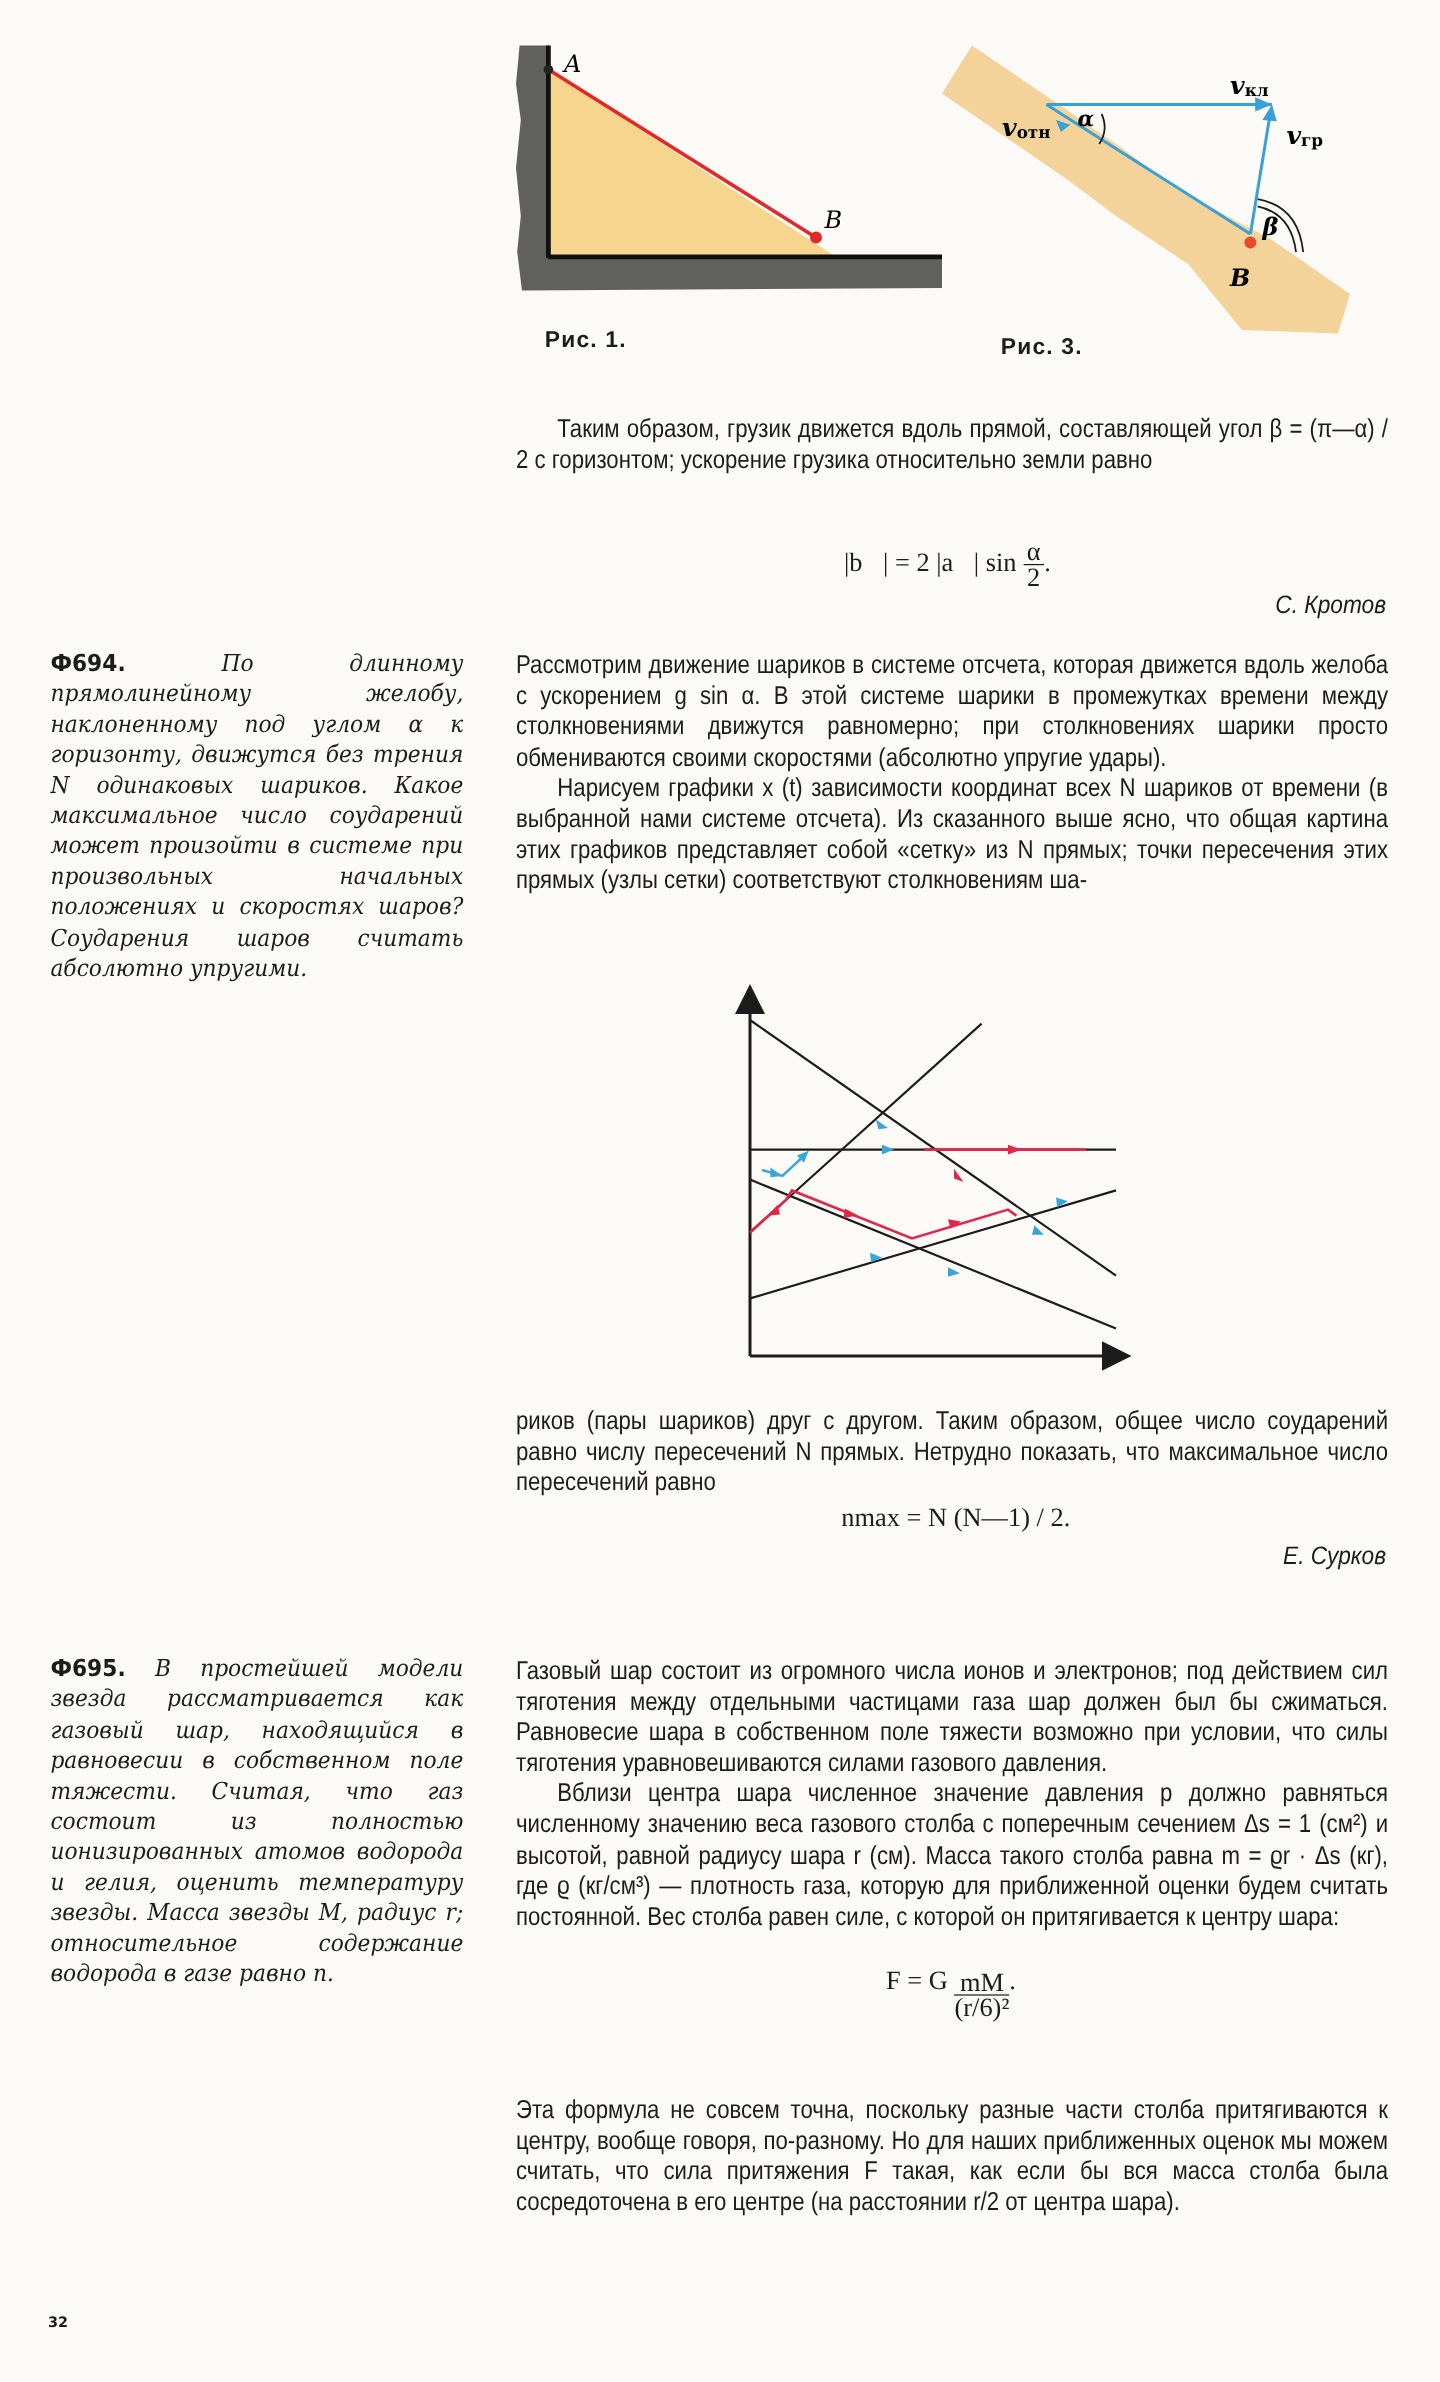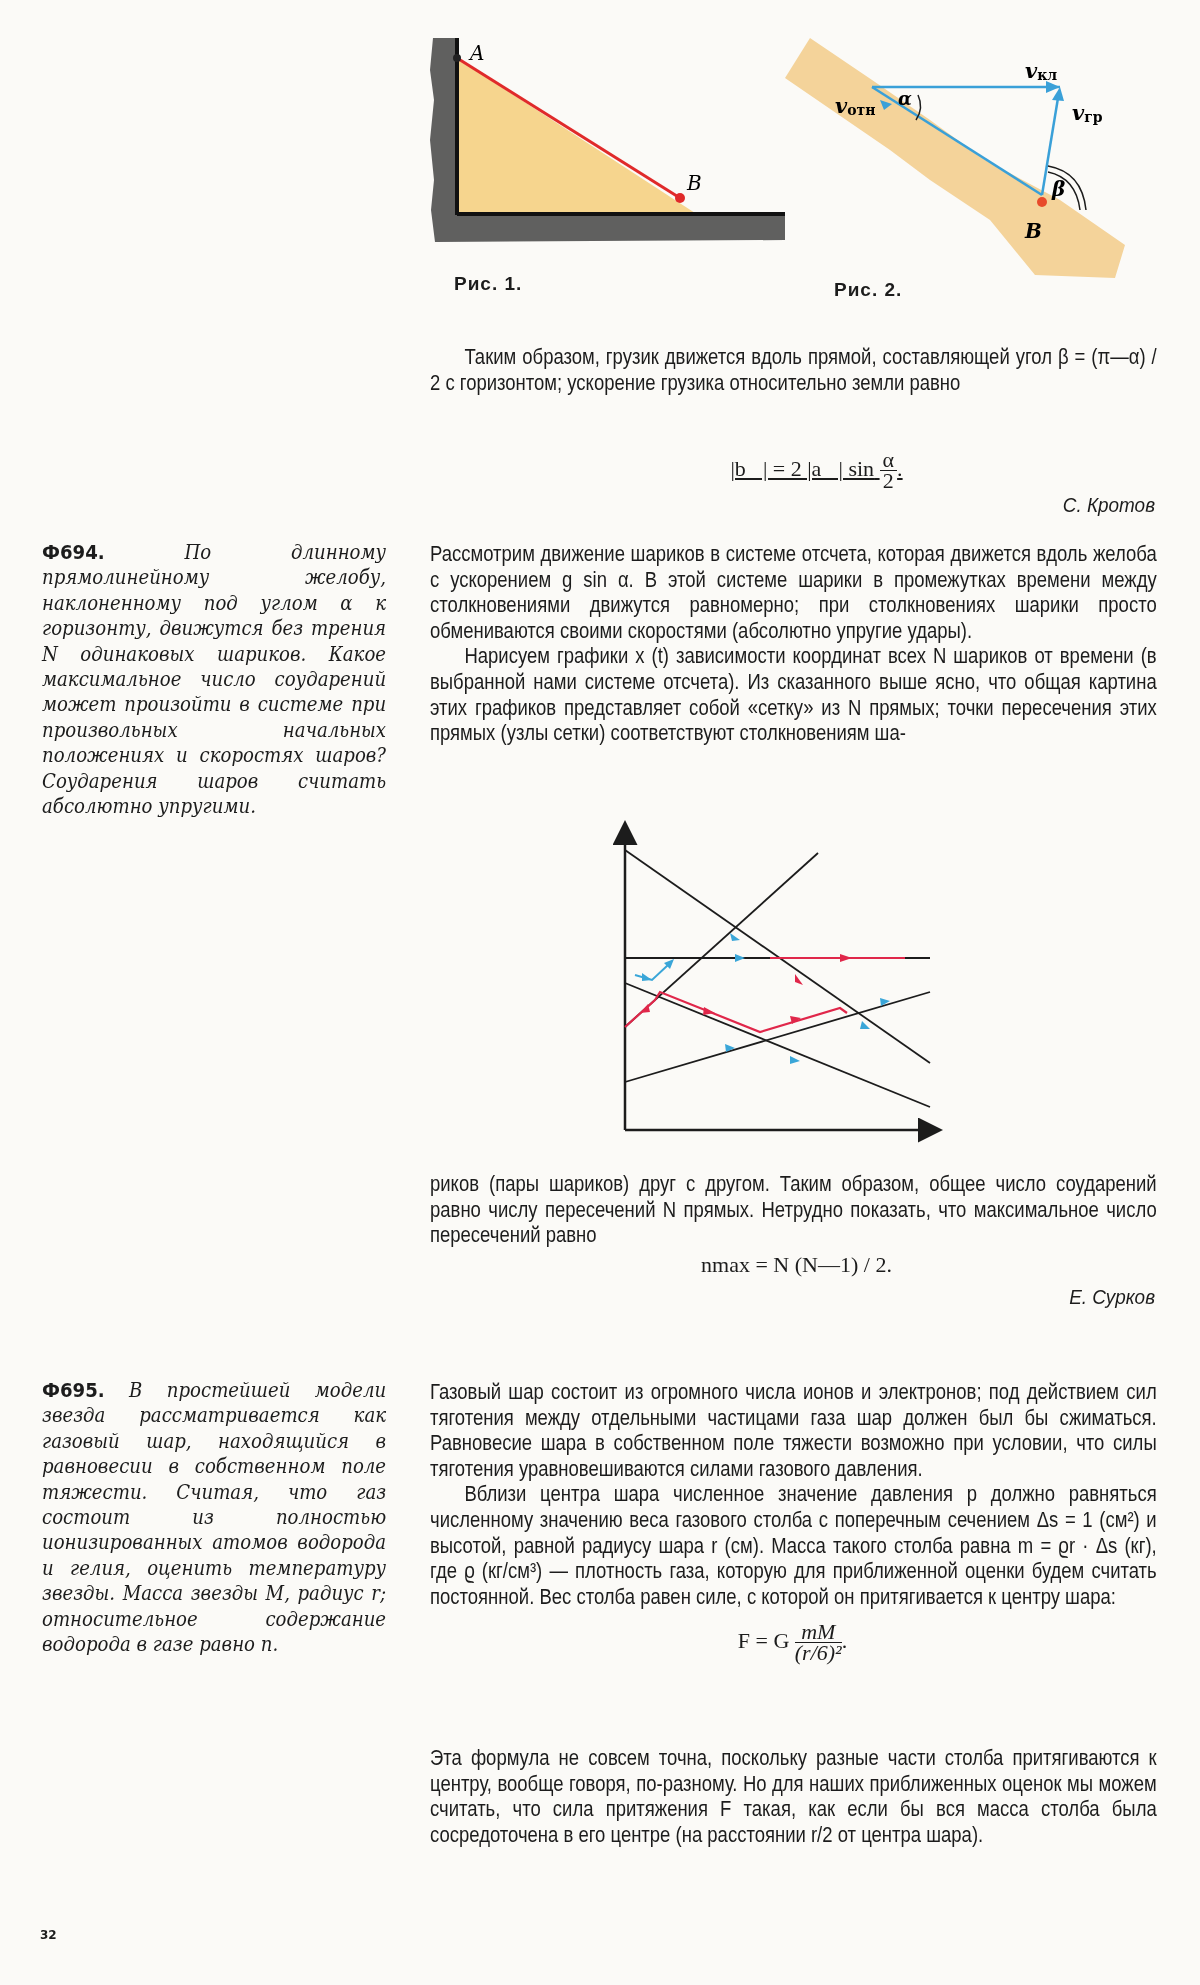--- a/index.html
+++ b/index.html
@@ -67,26 +67,26 @@
     <path d="M268 146 Q302 152 306 190" fill="none" stroke="#1c1c1c" stroke-width="1.5"></path>
     <circle cx="262" cy="182" r="5" fill="#e84a2a"></circle>
     <text x="55" y="93" font-size="21" font-weight="bold"><tspan>v</tspan><tspan font-size="14" font-style="normal" dy="2">отн</tspan></text>
     <text x="118" y="85" font-size="18" font-weight="bold">α</text>
     <text x="245" y="58" font-size="21" font-weight="bold"><tspan>v</tspan><tspan font-size="14" font-style="normal" dy="2">кл</tspan></text>
     <text x="292" y="100" font-size="21" font-weight="bold"><tspan>v</tspan><tspan font-size="14" font-style="normal" dy="2">гр</tspan></text>
     <text x="272" y="176" font-size="20" font-weight="bold">β</text>
     <text x="245" y="218" font-size="20" font-weight="bold">B</text>
   </svg>
 </div>
-<div class="abs caption" style="left:815px; top:279px;">Рис. 2.</div>
+<div class="abs caption" style="left:815px; top:279px;">Рис. 3.</div>
 
 <div class="abs body-text" style="left:430px; top:345px; width:845px;">
   <p class="indent">Таким образом, грузик движется вдоль прямой, составляющей угол β = (π—α) / 2 с горизонтом; ускорение грузика относительно земли равно</p>
 </div>
-<div class="abs formula" style="left:454px; top:450px; width:725px;text-decoration:underline;">
+<div class="abs formula" style="left:427px; top:450px; width:725px;">
   <span>|b⃗| = 2 |a⃗| sin</span>
   <span class="frac"><span class="num">α</span><span>2</span></span><span>.</span>
 </div>
 <div class="abs author" style="left:430px; top:493px; width:725px;">С. Кротов</div>
 
 <div class="abs problem" style="left:42px; top:540px;">
   <b>Ф694.</b>
   <span>По длинному прямолинейному желобу, наклоненному под углом α к горизонту, движутся без трения N одинаковых шариков. Какое максимальное число соударений может произойти в системе при произвольных начальных положениях и скоростях шаров? Соударения шаров считать абсолютно упругими.</span>
 </div>
 <div class="abs body-text" style="left:430px; top:542px;">
@@ -148,19 +148,19 @@
 <div class="abs problem" style="left:42px; top:1378px;">
   <b>Ф695.</b>
   <span>В простейшей модели звезда рассматривается как газовый шар, находящийся в равновесии в собственном поле тяжести. Считая, что газ состоит из полностью ионизированных атомов водорода и гелия, оценить температуру звезды. Масса звезды M, радиус r; относительное содержание водорода в газе равно n.</span>
 </div>
 <div class="abs body-text" style="left:430px; top:1380px;">
   <p>Газовый шар состоит из огромного числа ионов и электронов; под действием сил тяготения между отдельными частицами газа шар должен был бы сжиматься. Равновесие шара в собственном поле тяжести возможно при условии, что силы тяготения уравновешиваются силами газового давления.</p>
   <p class="indent">Вблизи центра шара численное значение давления p должно равняться численному значению веса газового столба с поперечным сечением Δs = 1 (см²) и высотой, равной радиусу шара r (см). Масса такого столба равна m = ϱr · Δs (кг), где ϱ (кг/см³) — плотность газа, которую для приближенной оценки будем считать постоянной. Вес столба равен силе, с которой он притягивается к центру шара:</p>
 </div>
 <div class="abs formula" style="left:430px; top:1622px; width:725px;">
   <span>F = G</span>
-  <span class="frac" style="font-style:italic;"><span class="num">mM</span><span>(r/6)²</span></span><span>.</span>
+  <span class="frac" style="margin-top:20px;"><span class="num">mM</span><span>(r/6)²</span></span><span>.</span>
 </div>
 <div class="abs body-text" style="left:430px; top:1746px;">
   <p>Эта формула не совсем точна, поскольку разные части столба притягиваются к центру, вообще говоря, по-разному. Но для наших приближенных оценок мы можем считать, что сила притяжения F такая, как если бы вся масса столба была сосредоточена в его центре (на расстоянии r/2 от центра шара).</p>
 </div>
 
 <div class="abs pagenum" style="left:40px; top:1928px;">32</div>
 
 </body></html>

